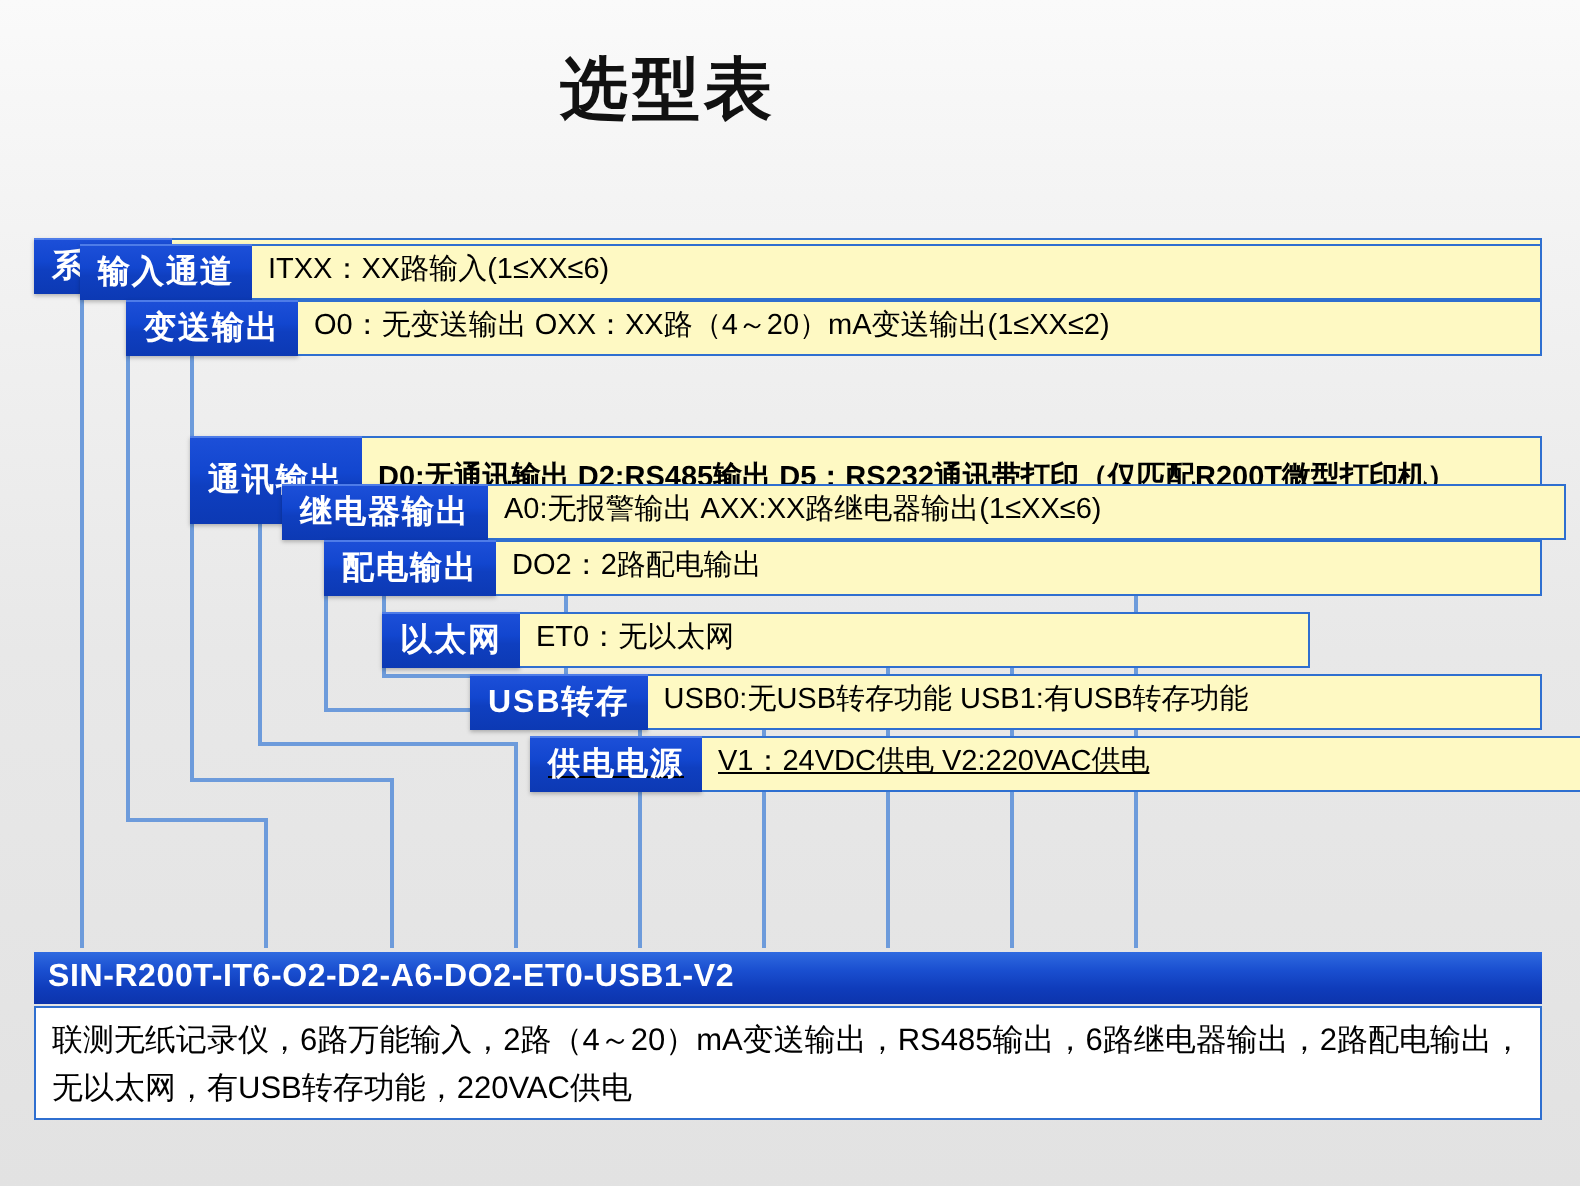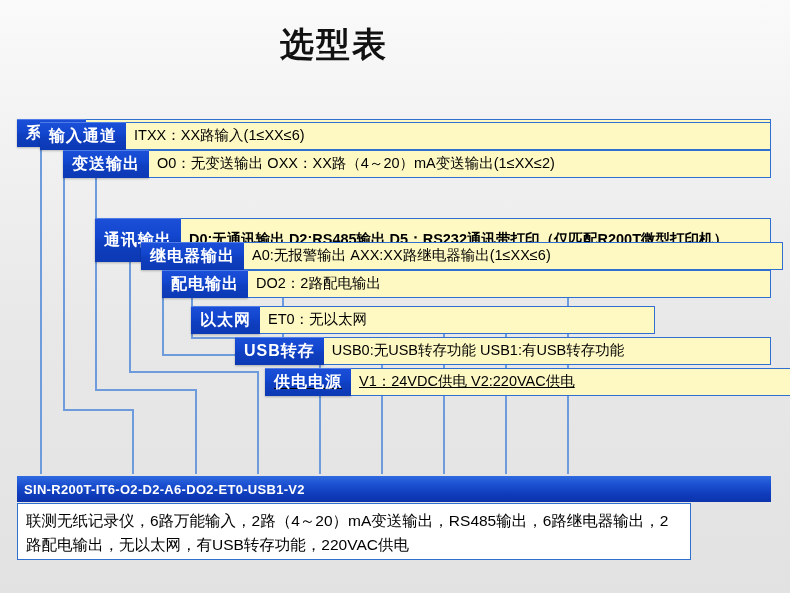--- a/index.html
+++ b/index.html
@@ -37,25 +37,25 @@
     font-size:14.5px;color:#000;padding:0 8px;
     flex:1 1 auto;white-space:pre-wrap;line-height:1.35;
     box-sizing:border-box;
   }
   .row.tall .val{align-items:center;font-weight:bold;}
 
   
   #summary-code{
     position:absolute;left:17px;top:476px;width:754px;height:26px;
     background:linear-gradient(180deg,#2f6ae0 0%,#1a4fd0 35%,#0f3cbb 70%,#0c34ac 100%);
-    color:#fff;font-size:13px;font-weight:bold;display:flex;align-items:center;
+    color:#fff;font-size:16px;font-weight:bold;display:flex;align-items:center;
     padding:0 7px;box-sizing:border-box;letter-spacing:.3px;
   }
   #summary-desc{
-    position:absolute;left:17px;top:503px;width:674px;height:57px;
+    position:absolute;left:17px;top:503px;width:754px;height:57px;
     background:#fff;border:1px solid #2f6fd0;box-sizing:border-box;
     font-size:15.5px;color:#000;line-height:1.55;padding:5px 8px;
   }
 </style>
 </head>
 <body>
 
 <div id="page-title">选型表</div>
 
 <svg id="lines" viewBox="0 0 790 593" width="790" height="593">

